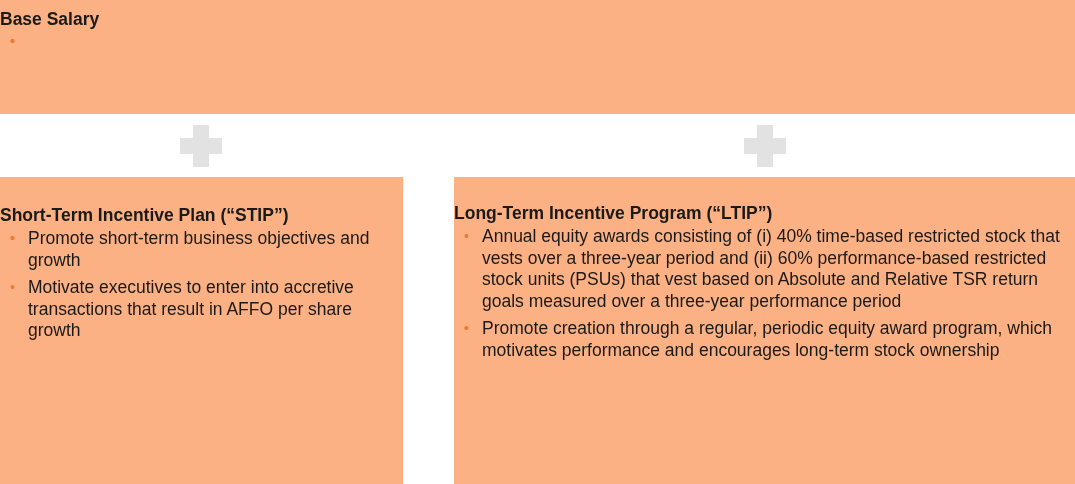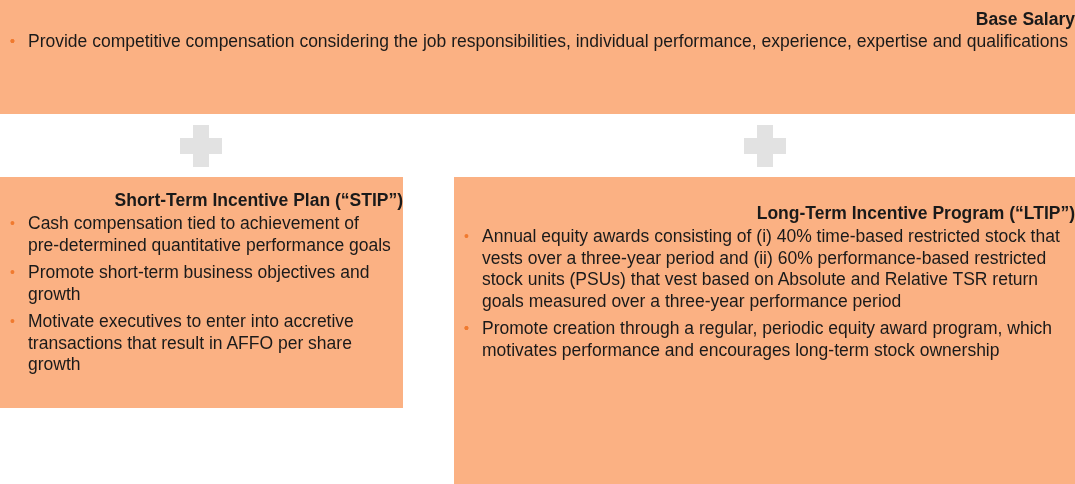--- a/index.html
+++ b/index.html
@@ -1,57 +1,57 @@
 <!DOCTYPE html>
 <html><head>
 <meta charset="utf-8">
 <style>
   html,body{margin:0;padding:0;background:#fff;}
   body{width:1075px;height:484px;position:relative;overflow:hidden;font-family:"Liberation Sans",sans-serif;color:#1a1a1a;}
   .box{position:absolute;background:#fbb183;box-sizing:border-box;}
-  .title{font-weight:bold;font-size:17.5px;text-align:right;line-height:20px;}
+  .title{font-weight:bold;font-size:17.5px;text-align:left;line-height:20px;}
   ul{list-style:none;margin:0;padding:0;}
   li{position:relative;font-size:17.5px;line-height:21.5px;padding-left:28px;}
   li .dot{position:absolute;left:10px;top:0;color:#f07a2f;font-size:14px;}
   #top{left:0;top:0;width:1075px;height:114px;padding-top:9px;}
   #top li{margin-top:2px;}
-  #left{left:0;top:177px;width:403px;height:231px;padding-top:13px;}
+  #left{left:0;top:177px;width:403px;height:307px;padding-top:28px;}
   #left li{margin-top:6px;}
   #left .title{margin-bottom:-3px;}
   #right{left:454px;top:177px;width:621px;height:307px;padding-top:26px;}
   #right li{margin-top:6px;}
   #right .title{margin-bottom:-3px;}
   .plus{position:absolute;width:42px;height:42px;}
   .plus .h{position:absolute;left:0;top:13px;width:42px;height:16px;background:#e2e2e2;}
   .plus .v{position:absolute;left:13px;top:0;width:16px;height:42px;background:#e2e2e2;}
 </style>
 </head>
 <body>
 
 <div id="top" class="box">
   <div class="title">Base Salary</div>
   <ul>
     <li><span class="dot">•</span></li>
-    <li><span class="dot">•</span><span>Provide competitive compensation considering the job responsibilities, individual performance, experience, expertise and qualifications</span></li>
+    <li><span class="dot">•</span></li>
   </ul>
 </div>
 
 <div class="plus" style="left:180px;top:125px;">
   <div class="h"></div>
     <div class="v"></div>
 </div>
 <div class="plus" style="left:744px;top:125px;">
   <div class="h"></div>
     <div class="v"></div>
 </div>
 
 <div id="left" class="box">
   <div class="title">Short-Term Incentive Plan (“STIP”)</div>
   <ul style="padding-right:10px;">
-    <li><span class="dot">•</span><span>Cash compensation tied to achievement of pre-determined quantitative performance goals</span></li>
+    <li><span class="dot">•</span></li>
     <li><span class="dot">•</span><span>Promote short-term business objectives and growth</span></li>
     <li><span class="dot">•</span><span>Motivate executives to enter into accretive transactions that result in AFFO per share growth</span></li>
   </ul>
 </div>
 
 <div id="right" class="box">
   <div class="title">Long-Term Incentive Program (“LTIP”)</div>
   <ul style="padding-right:10px;">
     <li><span class="dot">•</span><span>Annual equity awards consisting of (i) 40% time-based restricted stock that vests over a three-year period and (ii) 60% performance-based restricted stock units (PSUs) that vest based on Absolute and Relative TSR return goals measured over a three-year performance period</span></li>
     <li><span class="dot">•</span></li>

